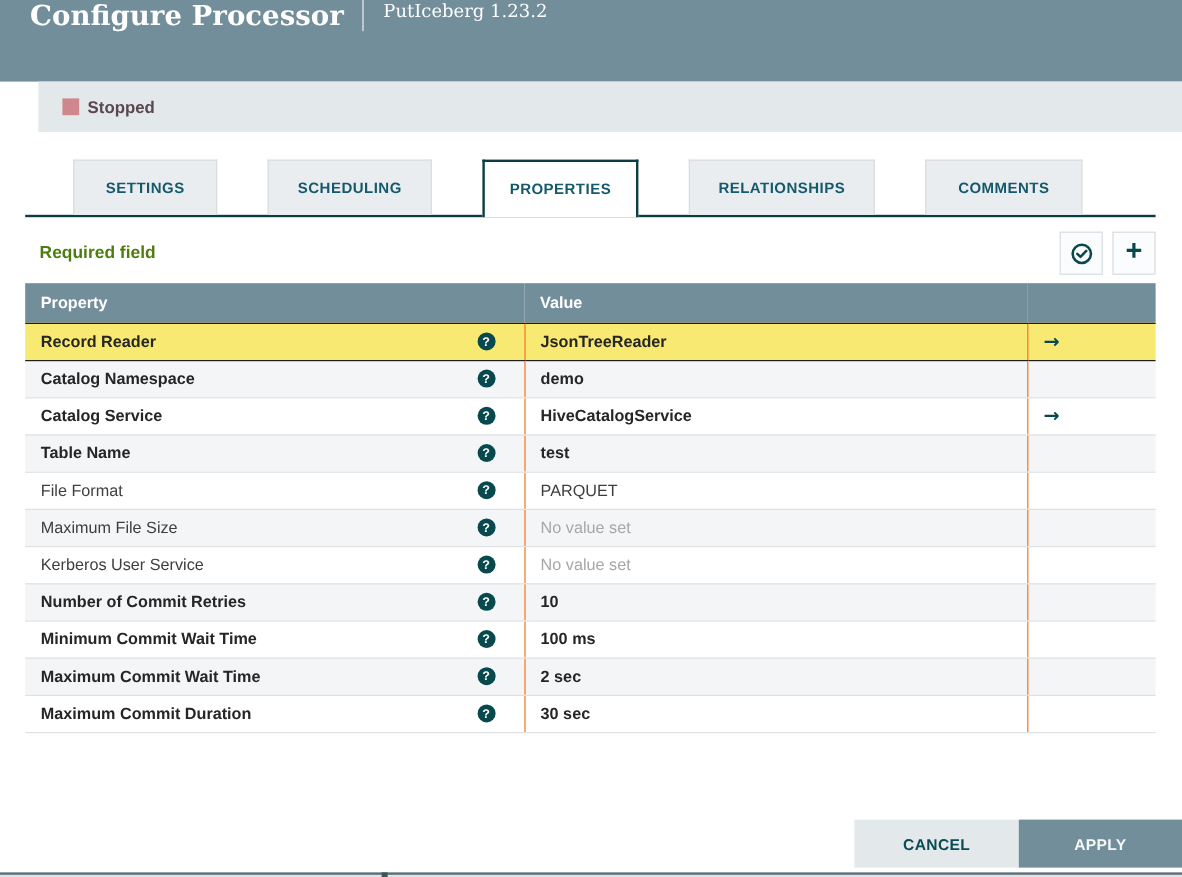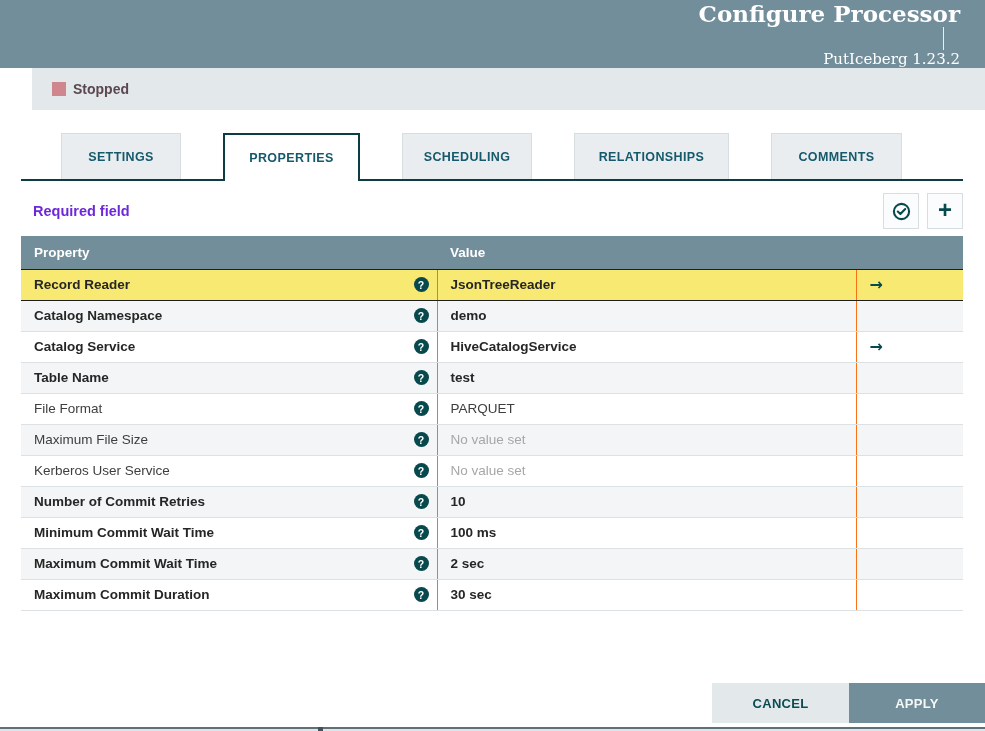--- a/index.html
+++ b/index.html
@@ -2,21 +2,21 @@
 <html><head>
 <meta charset="utf-8">
 <style>
   * { box-sizing: border-box; margin: 0; padding: 0; }
   html,body { width: 985px; height: 731px; }
   body { font-family: "Liberation Sans", sans-serif; background: #fff; }
 
   .dialog { position: relative; width: 985px; height: 731px; background: #fff; overflow: hidden; }
 
   
-  .dialog-header { height: 68px; background: #728E9B; display: flex; align-items: flex-end; padding: 0 25px; flex-direction: column; }
+  .dialog-header { height: 68px; background: #728E9B; display: flex; align-items: flex-start; padding: 0 25px; }
   .dialog-title { font-family: "DejaVu Serif", serif; font-weight: 700; font-size: 23px; color: #fff; }
   .title-sep { width: 1px; height: 26px; background: rgba(255,255,255,0.85); margin: 0 16px; }
   .dialog-subtitle { font-family: "DejaVu Serif", serif; font-size: 15px; color: #fff; }
 
   
   .status-bar { height: 42px; background: #E3E8EB; display: flex; align-items: center; padding: 16px 20px; margin-left: 32px; }
   .status-square { width: 14px; height: 14px; background: #CF868C; margin-right: 7px; }
   .status-label { font-weight: 700; font-size: 14px; color: #5B474E; }
 
   .content { padding: 0 22px 0 21px; }
@@ -30,34 +30,34 @@
   .tab:nth-child(2){ width: 137px; }
   .tab:nth-child(3){ width: 130px; }
   .tab:nth-child(4){ width: 155px; }
   .tab:nth-child(5){ width: 131px; }
   .tab.active { background: #fff; border: 2px solid #0C3D42; border-bottom: none;
                 margin-bottom: -2px; height: 48px; position: relative; z-index: 1; }
 
   
   .props-row { margin-top: 12px; margin-bottom: 7px; height: 36px;
                display: flex; align-items: center; justify-content: space-between; }
-  .required-label { font-weight: 700; font-size: 14.5px; color: #6d28d9; padding-left: 12px; }
+  .required-label { font-weight: 700; font-size: 14.5px; color: #4d7c0f; padding-left: 12px; }
   .icon-buttons { display: flex; gap: 8px; }
   .icon-btn { width: 36px; height: 36px; background: #FBFCFD; border: 1px solid #D8DDE0;
               display: flex; align-items: center; justify-content: center; cursor: pointer; }
   .plus-glyph { color: #07494D; font-size: 24px; font-weight: 700; line-height: 1; margin-top: -2px; }
 
   
   table.prop-table { width: 942px; border-collapse: collapse; table-layout: fixed; font-size: 13.5px; }
   .prop-table thead th { background: #728E9B; color: #fff; font-weight: 700; text-align: left;
                          height: 33px; padding-left: 13px; }
   .prop-table tbody td { height: 31px; border-bottom: 1px solid #DDE1E3; padding: 0; vertical-align: middle; }
   .prop-table tbody tr:nth-child(even) { background: #F3F5F6; }
   .prop-table td.col-value, .prop-table td.col-arrow { border-left: 1px solid #f97316; }
-  .cell { display: flex; align-items: center; height: 100%; padding-left: 13px; padding-right: 8px; }
+  .cell { display: flex; align-items: center; height: 100%; padding-left: 13px; padding-right: 24px; }
   .prop-name-wrap { justify-content: space-between; }
   tr.required td { font-weight: 700; color: #262626; }
   tr.optional td { font-weight: 400; color: #3E3E3E; }
   tr.highlighted td { background: #F7E972; border-top: 1px solid #1E1E1E; border-bottom: 1px solid #1E1E1E; }
   .value-unset { color: #A7A7A7 !important; font-weight: 400 !important; }
   .help-icon { width: 15px; height: 15px; min-width: 15px; border-radius: 50%; background: #07494D;
                color: #fff; font-size: 10.5px; font-weight: 700; display: inline-flex;
                align-items: center; justify-content: center; cursor: default; }
   .goto-arrow { color: #07494D; font-weight: 700; font-size: 16px; line-height: 1; cursor: pointer;
                 font-family: "DejaVu Sans", sans-serif; }
@@ -87,22 +87,22 @@
 
   <div class="status-bar">
     <span class="status-square"></span>
     <span class="status-label">Stopped</span>
   </div>
 
   <div class="content">
 
     <div class="tab-bar">
         <div class="tab">SETTINGS</div>
+        <div class="tab">SCHEDULING</div>
         <div class="tab active">PROPERTIES</div>
-        <div class="tab">SCHEDULING</div>
         <div class="tab">RELATIONSHIPS</div>
         <div class="tab">COMMENTS</div>
       </div>
 
     <div class="props-row">
       <span class="required-label">Required field</span>
       <span class="icon-buttons">
         <button class="icon-btn">
           <svg width="19" height="19" viewBox="0 0 19 19">
             <circle cx="9.5" cy="9.5" r="7.6" fill="none" stroke="#07494D" stroke-width="2.1"></circle>

